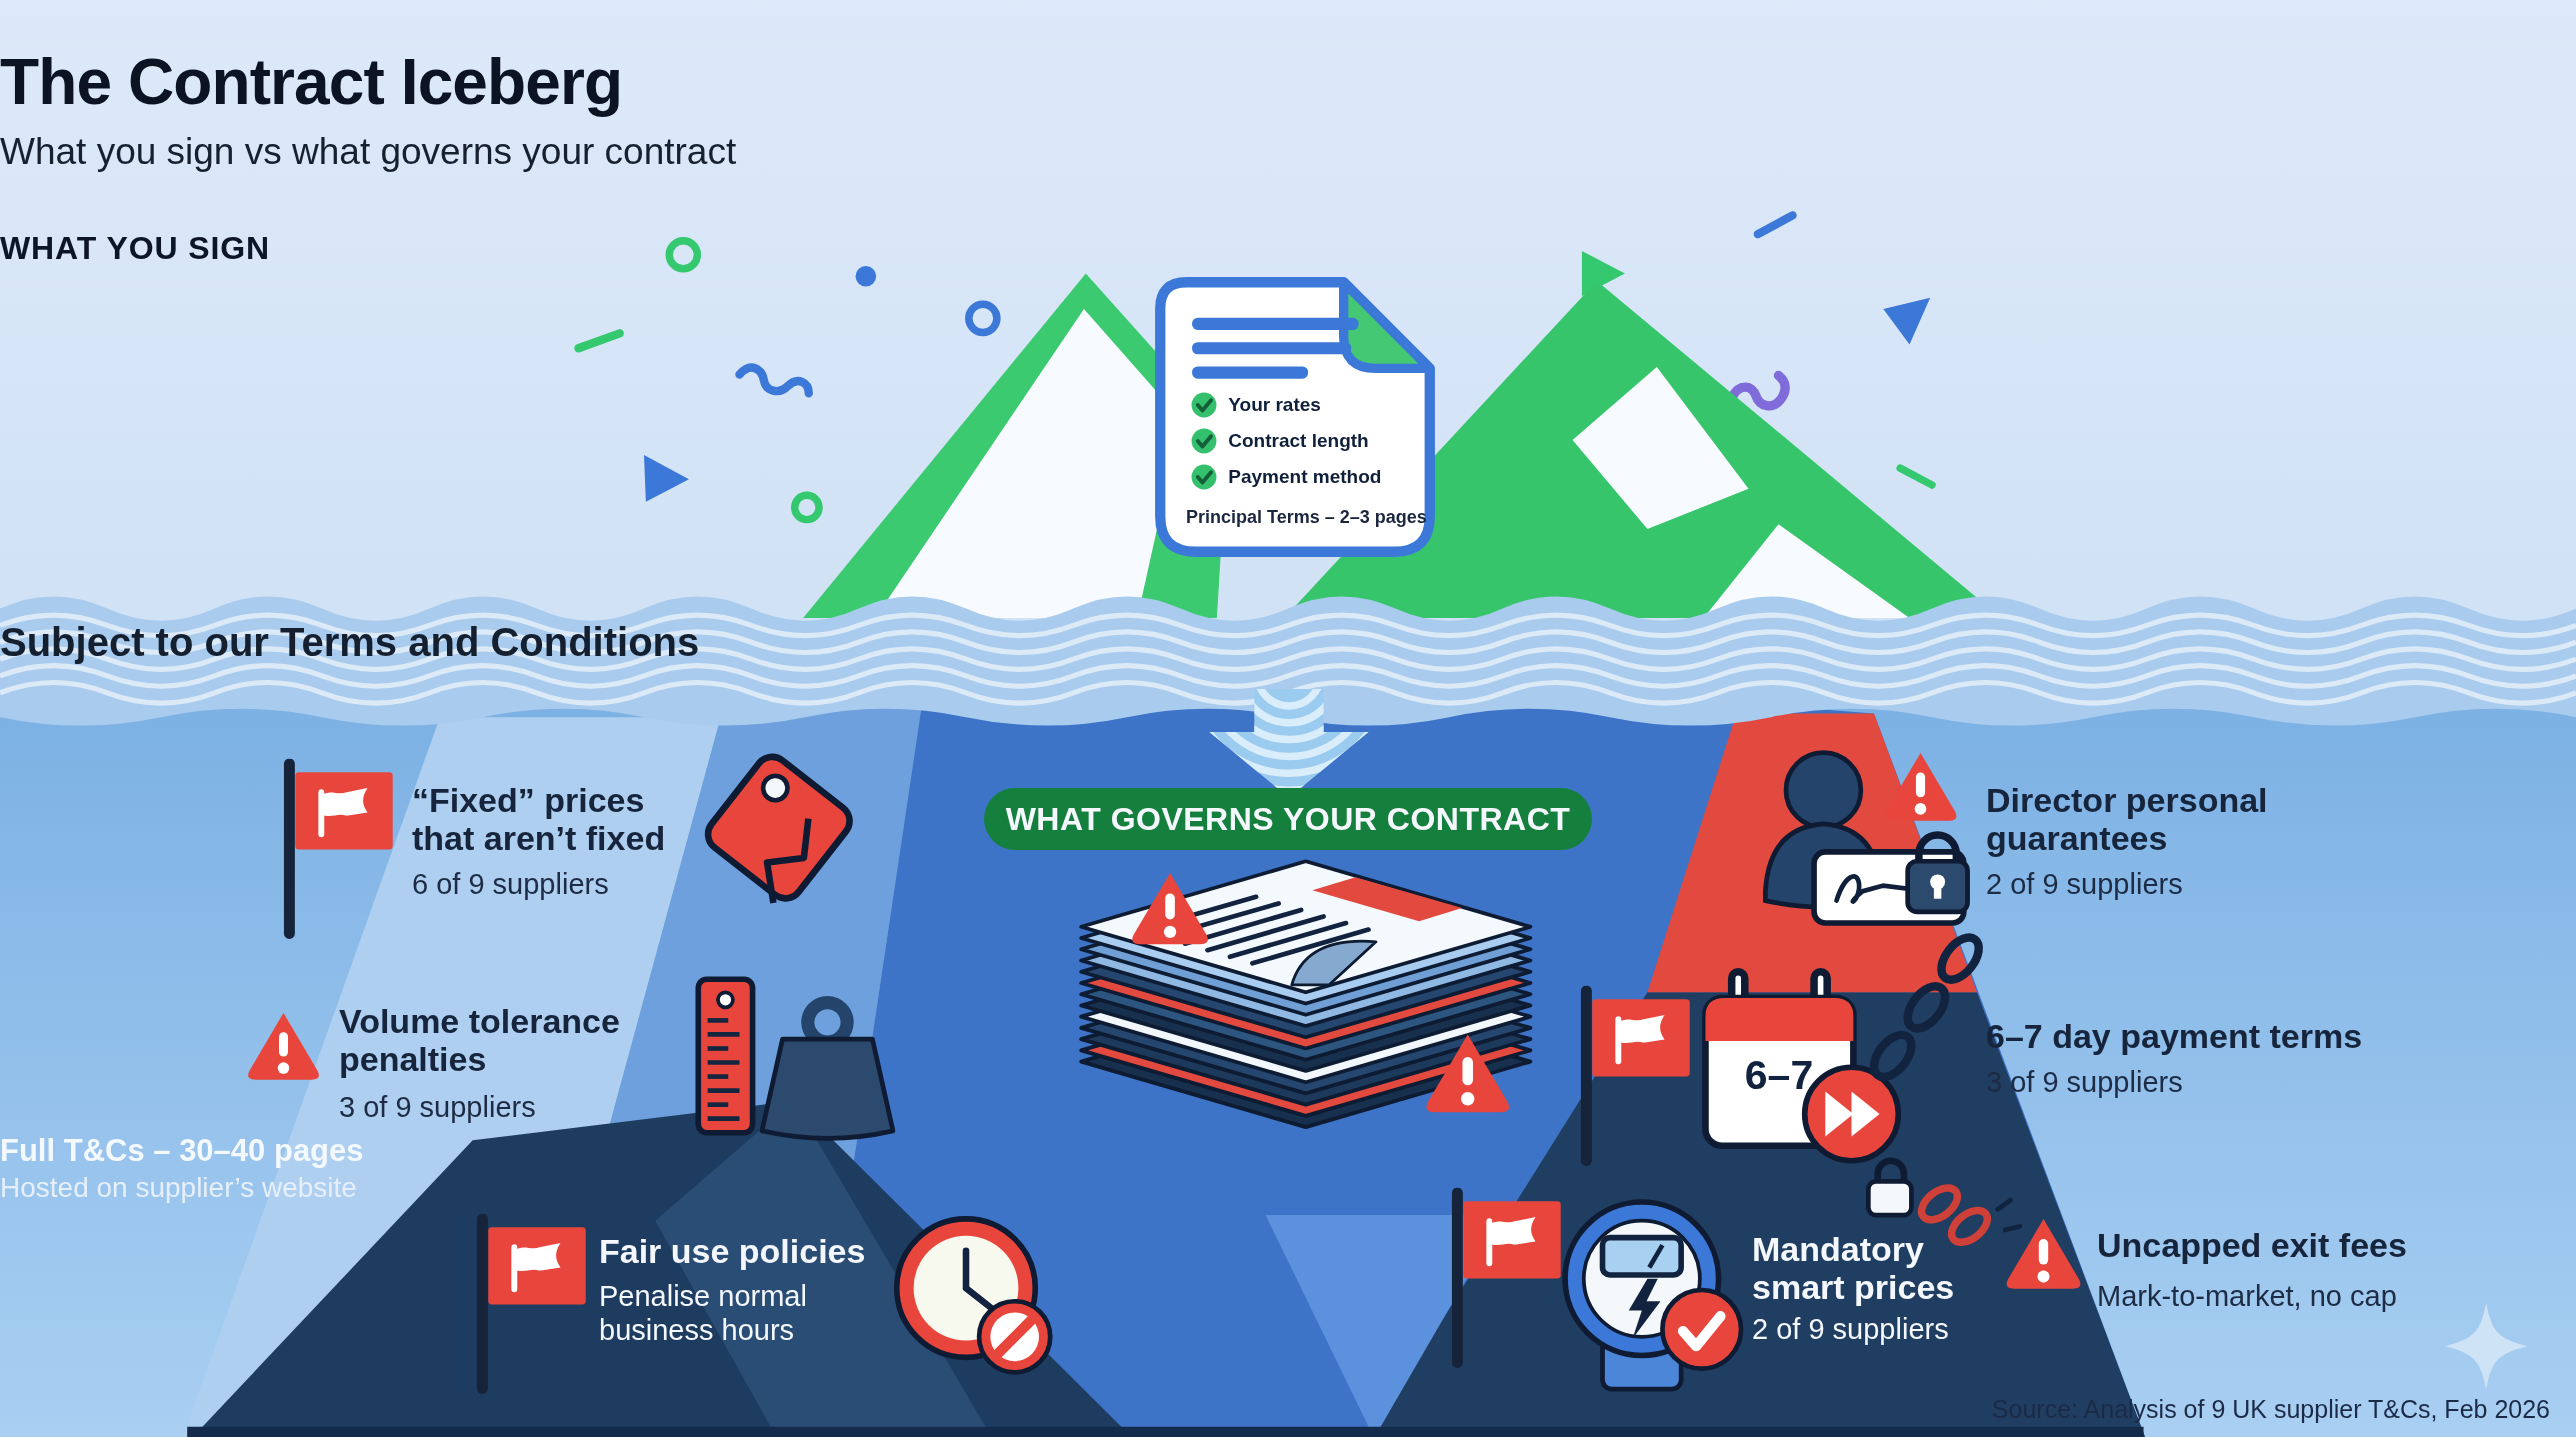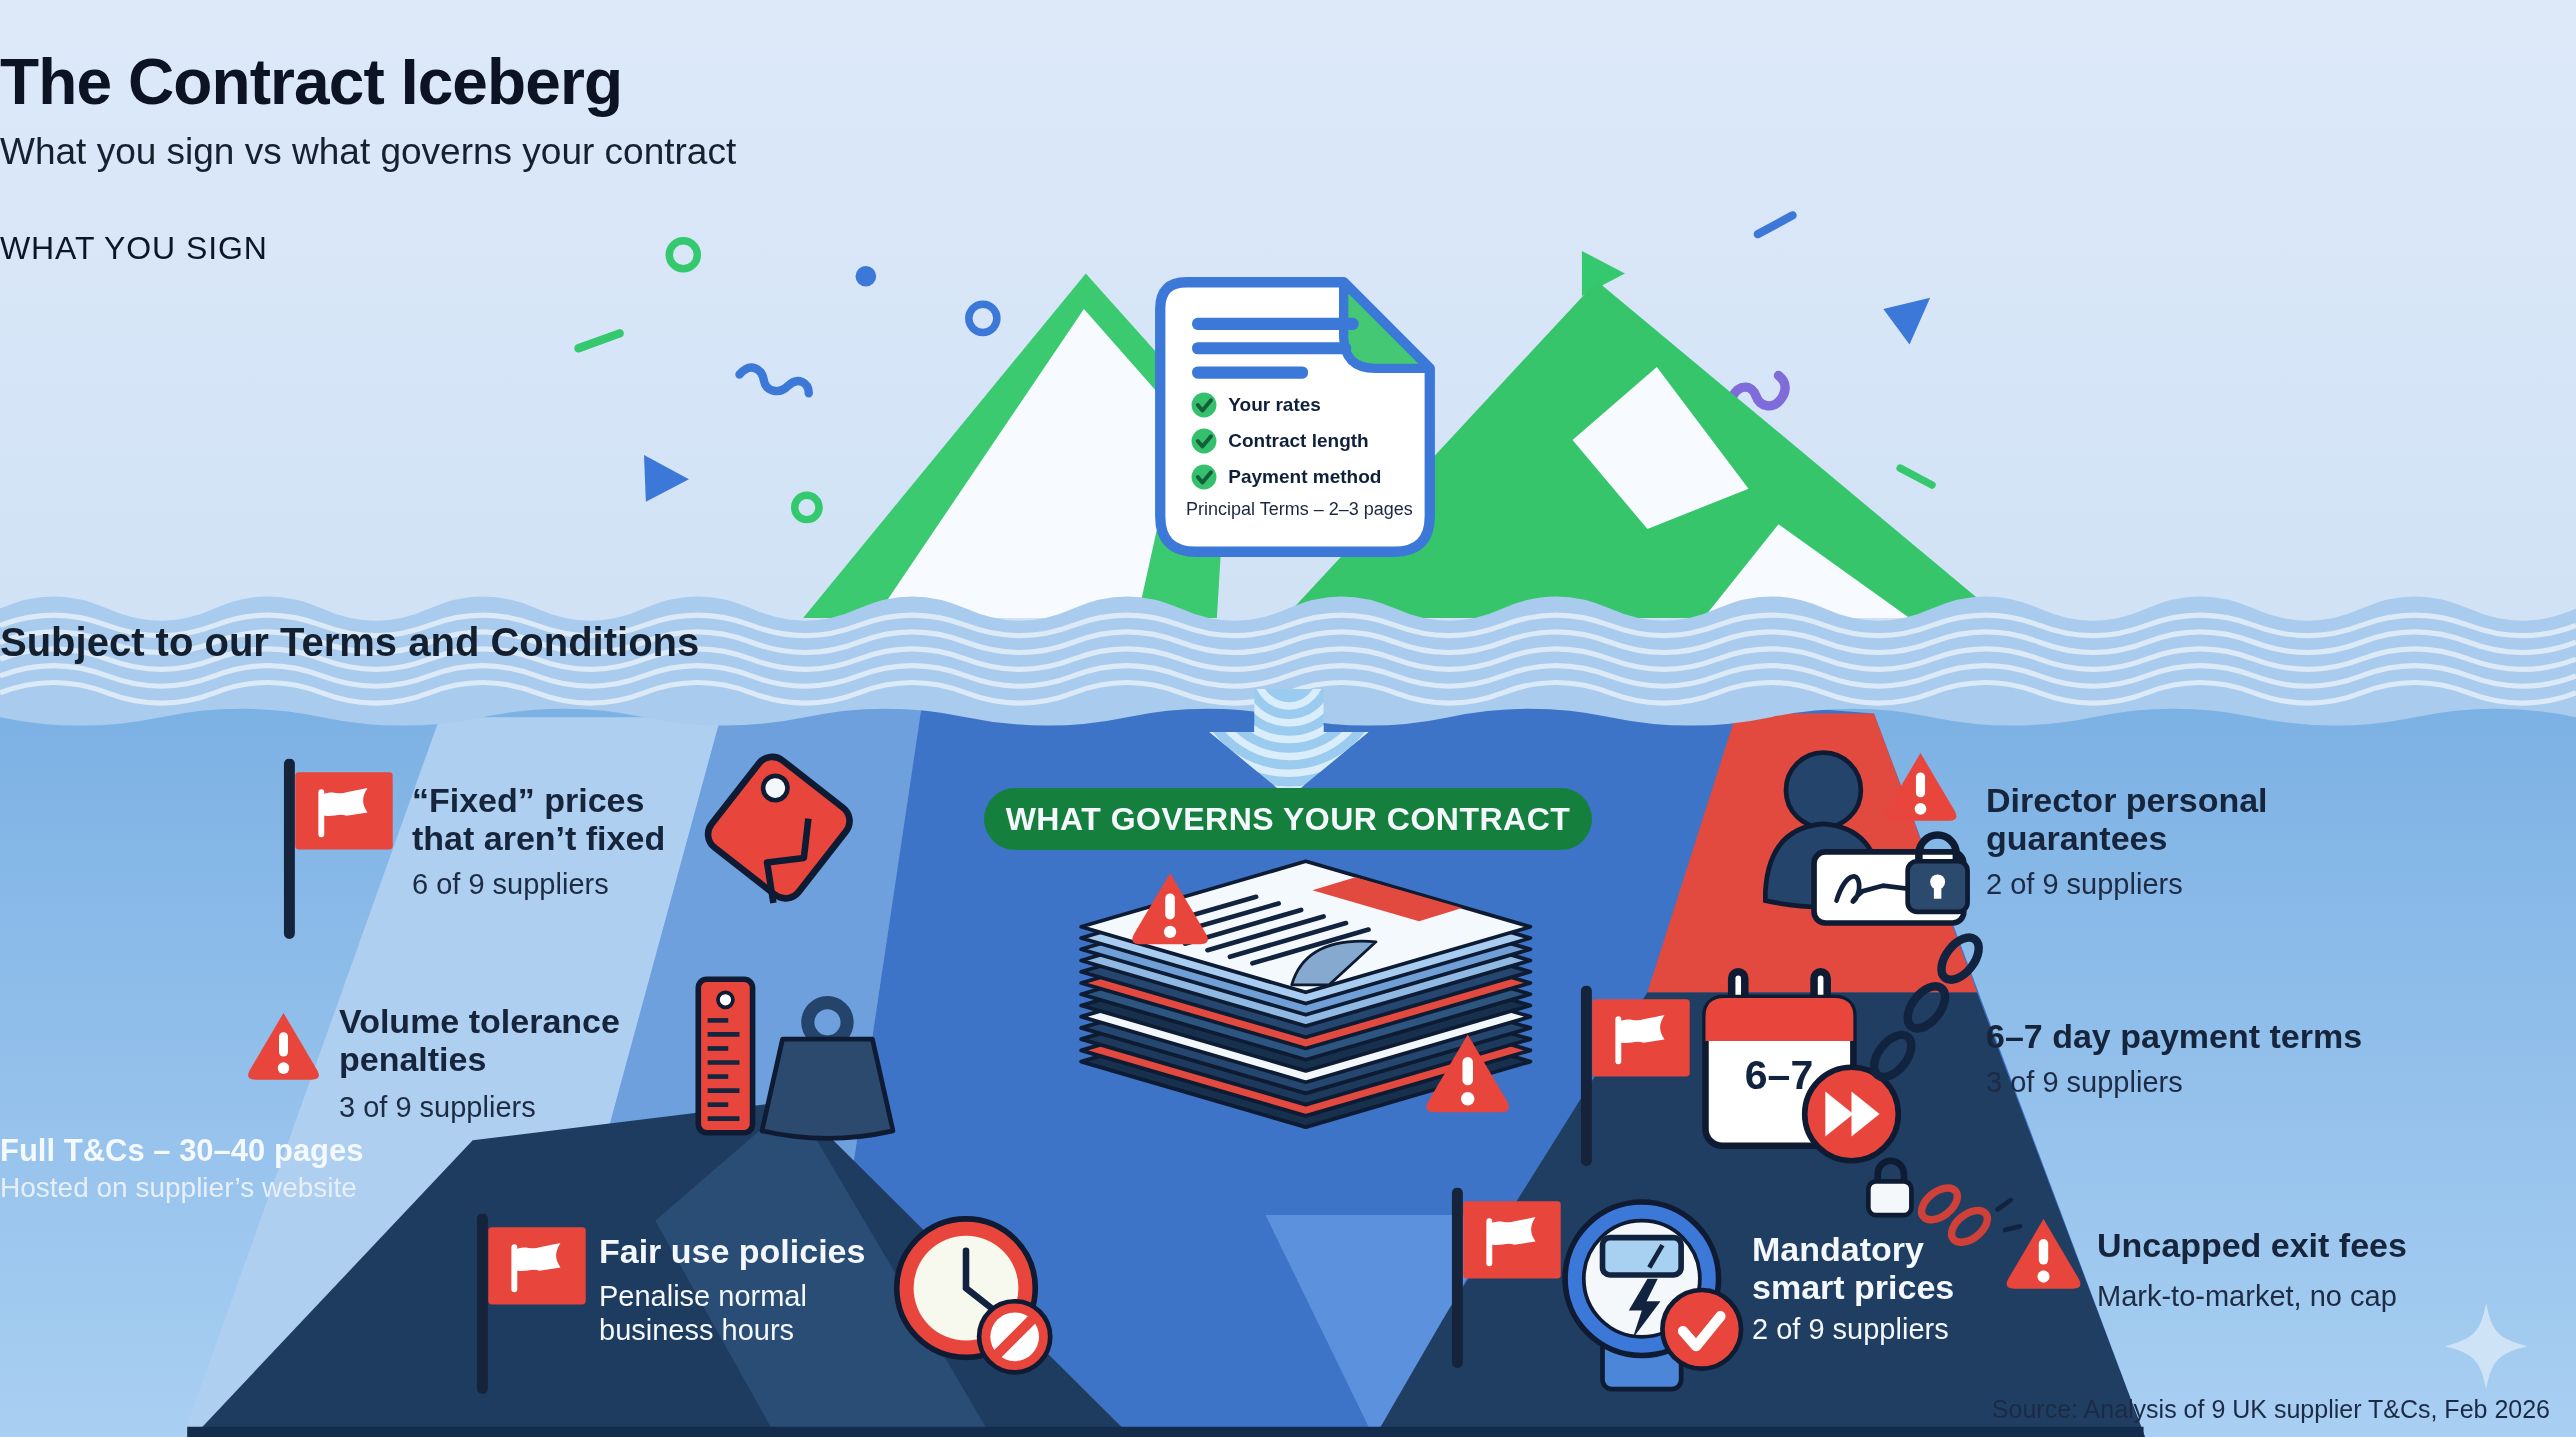--- a/index.html
+++ b/index.html
@@ -3,26 +3,26 @@
 <meta charset="utf-8">
 <style>
   html,body{margin:0;padding:0;background:#d9e7f8;}
   #canvas{position:relative;width:2576px;height:1438px;overflow:hidden;
     font-family:"Liberation Sans","DejaVu Sans",sans-serif;color:#16243c;}
   svg{display:block}
   .abs{position:absolute}
   .ctr{left:0;right:12px;text-align:left}
   .t-title{top:45px;font-size:64px;font-weight:700;letter-spacing:-0.9px;color:#0c1322}
   .t-sub{top:131px;font-size:37px;font-weight:400;color:#17202e}
-  .sec-label{top:230px;font-size:32px;font-weight:400;letter-spacing:0.9px;color:#0d1626}
+  .sec-label{top:230px;font-size:32px;font-weight:700;letter-spacing:0.9px;color:#0d1626}
   .card{left:1149px;top:271px;width:292px;height:292px}
   .card .rows{position:absolute;left:41px;top:116px}
   .card .row{display:flex;align-items:center;gap:10.3px;height:36px}
   .card .row span{font-size:19px;font-weight:700;color:#10203a}
-  .card .foot{position:absolute;left:37px;top:228px;font-size:18px;font-weight:400;color:#1b2740}
+  .card .foot{position:absolute;left:37px;top:236px;font-size:18px;font-weight:700;color:#1b2740}
   .chk{width:28px;height:28px;flex:0 0 28px}
   .wl-label{top:620px;font-size:40px;font-weight:700;color:#14202f}
   .pill{left:984px;top:788px;width:608px;height:62px;background:#15803d;border-radius:36px;
     text-align:center;line-height:62px;font-size:32px;font-weight:700;letter-spacing:0.5px;color:#f4f8fc}
   .cap1{top:1133px;font-size:31px;font-weight:700;color:#f4f9fe}
   .cap2{top:1172px;font-size:28px;font-weight:400;color:#e7f0fa}
   .co-title{font-size:34px;font-weight:700;line-height:1.12;color:#16243c}
   .co-sub{font-size:29px;font-weight:400;line-height:1.18;color:#1d2b45}
   .white{color:#f4f8fc}
   .nowrap{white-space:nowrap}

